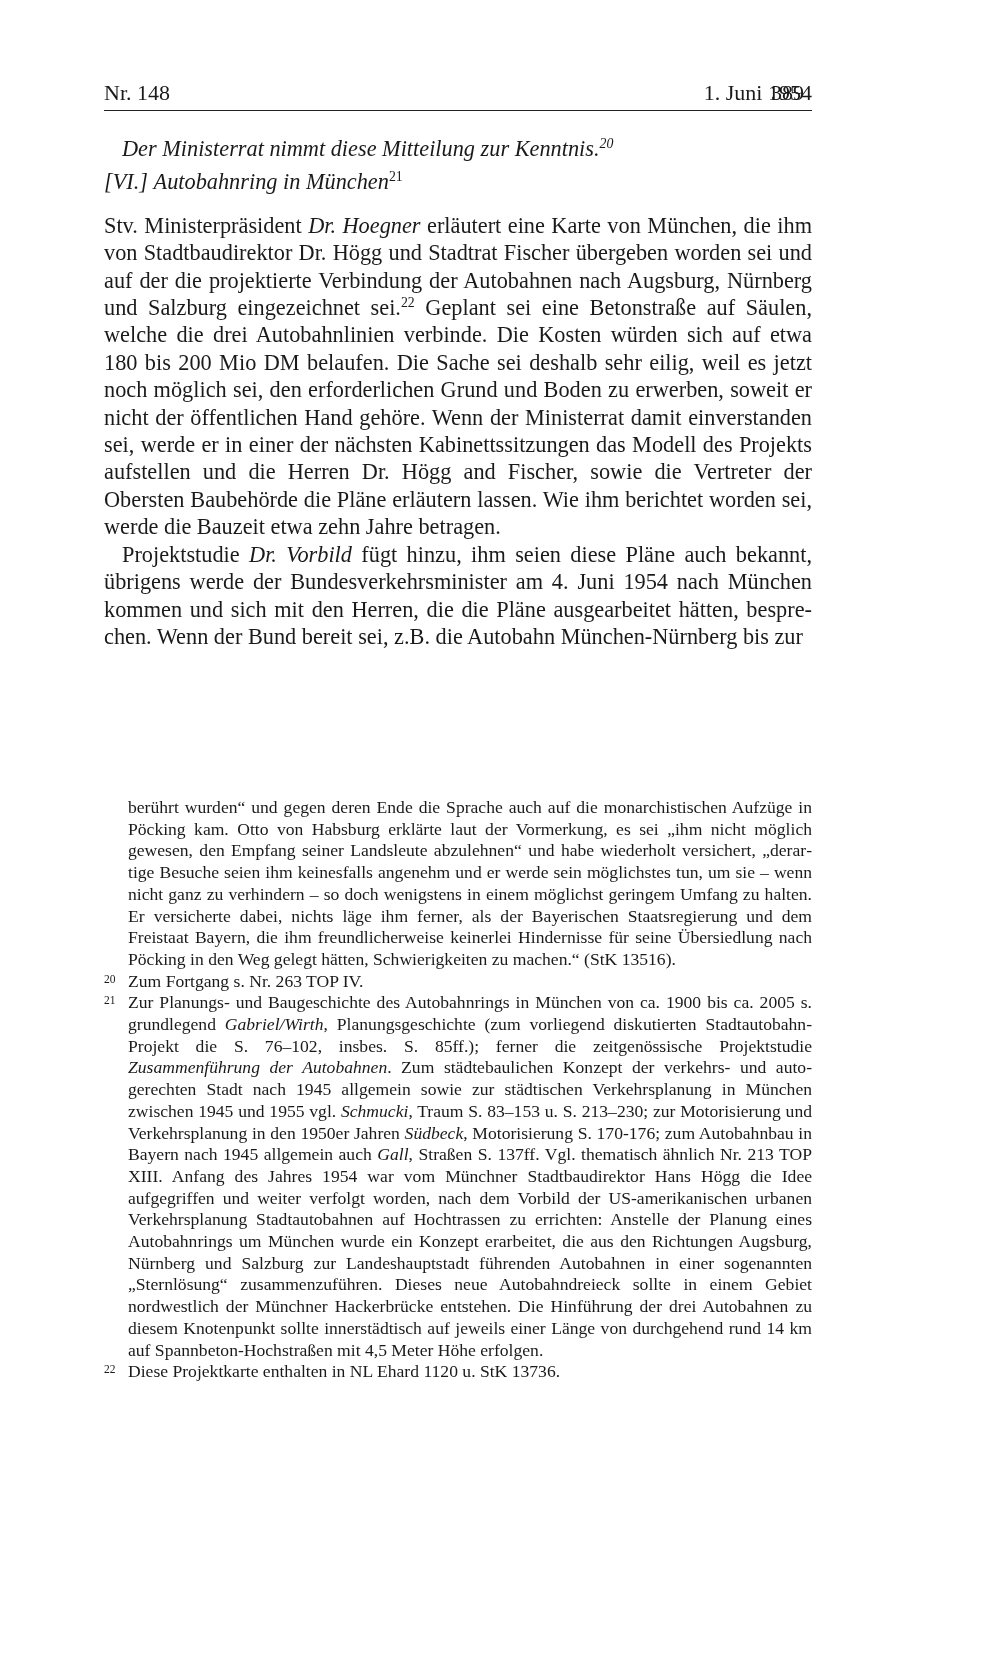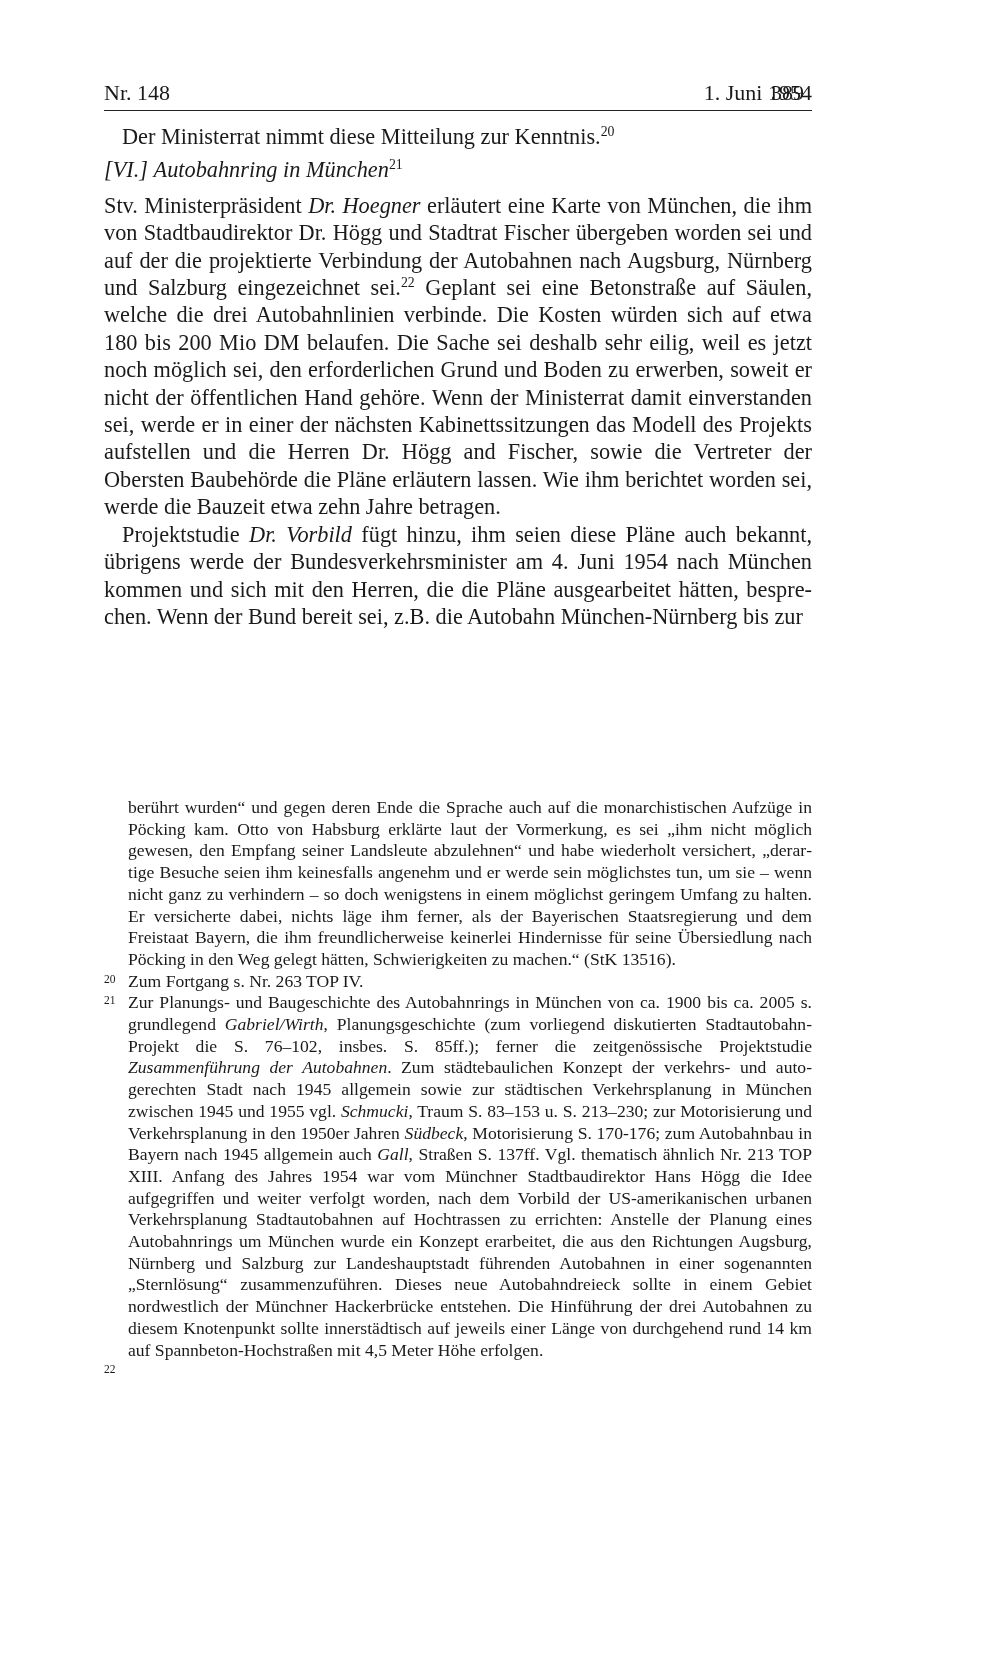--- a/index.html
+++ b/index.html
@@ -4,21 +4,21 @@
 <style>
   html, body { margin: 0; padding: 0; background: #ffffff; }
   body { width: 1000px; height: 1666px; position: relative; overflow: hidden;
          font-family: "Liberation Serif", "DejaVu Serif", serif; color: #1a1a1a; }
   .page { position: absolute; left: 104px; top: 78px; width: 708px; }
   .header { position: relative; height: 32px; border-bottom: 1.5px solid #222; font-size: 22px; line-height: 30px; }
   .header .left { position: absolute; left: 0; top: 0; }
   .header .center { position: absolute; left: 0; right: 0; text-align: right; top: 0; }
   .header .right { position: absolute; right: 8px; top: 0; }
   .body-text { font-size: 22.3px; line-height: 27.4px; text-align: justify; hyphens: manual; }
-  .p-first { margin-top: 12px; text-indent: 18px; }
+  .p-first { margin-top: 24px; text-indent: 18px; font-style: italic; }
   .section-heading { margin-top: 6px; }
   .indent { text-indent: 18px; }
   sup { font-size: 0.62em; vertical-align: 0; position: relative; top: -0.6em; line-height: 0; }
   .notes { position: absolute; left: 104px; top: 797px; width: 708px; font-size: 17.6px; line-height: 21.7px; text-align: justify; }
   .note-cont { padding-left: 24px; }
   .fn { position: relative; padding-left: 24px; }
   .fn-num { position: absolute; left: 0; top: 0; font-size: 11.5px; line-height: 16px; }
   i { font-style: italic; }
 </style>
 </head>
@@ -27,21 +27,21 @@
 <div class="page">
   <div class="header">
     <span class="left">Nr. 148</span>
     <span class="center">1. Juni 1954</span>
     <span class="right">389</span>
   </div>
 
   <div class="body-text">
     <p class="p-first" style="margin-bottom:0"><span>Der Ministerrat nimmt diese Mitteilung zur Kenntnis.</span><sup>20</sup></p>
 
-    <p class="section-heading" style="margin-bottom:8px"><i>[VI.]</i> <i>Autobahnring in München</i><sup>21</sup></p>
+    <p class="section-heading" style="margin-bottom:16px"><i>[VI.]</i> <i>Autobahnring in München</i><sup>21</sup></p>
 
     <p style="margin:0"><span>Stv. Ministerpräsident </span><i>Dr. Hoegner</i><span> erläutert eine Karte von München, die ihm von Stadtbaudirektor Dr. Högg und Stadtrat Fischer übergeben worden sei und auf der die projektierte Verbindung der Autobahnen nach Augsburg, Nürn­berg und Salzburg eingezeichnet sei.</span><sup>22</sup><span> Geplant sei eine Betonstraße auf Säulen, welche die drei Autobahnlinien verbinde. Die Kosten würden sich auf etwa 180 bis 200 Mio DM belaufen. Die Sache sei deshalb sehr eilig, weil es jetzt noch möglich sei, den erforderlichen Grund und Boden zu erwerben, soweit er nicht der öffentlichen Hand gehöre. Wenn der Ministerrat damit einver­standen sei, werde er in einer der nächsten Kabinettssitzungen das Modell des Projekts aufstellen und die Herren Dr. Högg and Fischer, sowie die Vertreter der Obersten Baubehörde die Pläne erläutern lassen. Wie ihm berichtet worden sei, werde die Bauzeit etwa zehn Jahre betragen.</span></p>
 
     <p class="indent" style="margin:0"><span>Projektstudie </span><i>Dr. Vorbild</i><span> fügt hinzu, ihm seien diese Pläne auch bekannt, übrigens werde der Bundesverkehrsminister am 4. Juni 1954 nach München kommen und sich mit den Herren, die die Pläne ausgearbeitet hätten, bespre­chen. Wenn der Bund bereit sei, z.B. die Autobahn München-Nürnberg bis zur</span></p>
   </div>
 </div>
 
 <div class="notes">
   <div class="note-cont">berührt wurden“ und gegen deren Ende die Sprache auch auf die monarchistischen Aufzüge in Pöcking kam. Otto von Habsburg erklärte laut der Vormerkung, es sei „ihm nicht möglich gewesen, den Empfang seiner Landsleute abzulehnen“ und habe wiederholt versichert, „derar­tige Besuche seien ihm keinesfalls angenehm und er werde sein möglichstes tun, um sie – wenn nicht ganz zu verhindern – so doch wenigstens in einem möglichst geringem Umfang zu halten. Er versicherte dabei, nichts läge ihm ferner, als der Bayerischen Staatsregierung und dem Freistaat Bayern, die ihm freundlicherweise keinerlei Hindernisse für seine Übersiedlung nach Pöcking in den Weg gelegt hätten, Schwierigkeiten zu machen.“ (StK 13516).</div>
 
@@ -50,14 +50,15 @@
     <span>Zum Fortgang s. Nr. 263 TOP IV.</span>
   </div>
 
   <div class="fn">
     <span class="fn-num">21</span>
     <span>Zur Planungs- und Baugeschichte des Autobahnrings in München von ca. 1900 bis ca. 2005 s. grundlegend </span><i>Gabriel/Wirth</i><span>, Planungsgeschichte (zum vorliegend diskutierten Stadt­autobahn-Projekt die S. 76–102, insbes. S. 85ff.); ferner die zeitgenössische Projektstudie </span><i>Zusammenführung der Autobahnen</i><span>. Zum städtebaulichen Konzept der verkehrs- und auto­gerechten Stadt nach 1945 allgemein sowie zur städtischen Verkehrsplanung in München zwischen 1945 und 1955 vgl. </span><i>Schmucki</i><span>, Traum S. 83–153 u. S. 213–230; zur Motorisierung und Verkehrsplanung in den 1950er Jahren </span><i>Südbeck</i><span>, Motorisierung S. 170-176; zum Auto­bahnbau in Bayern nach 1945 allgemein auch </span><i>Gall</i><span>, Straßen S. 137ff. Vgl. thematisch ähnlich Nr. 213 TOP XIII. Anfang des Jahres 1954 war vom Münchner Stadtbaudirektor Hans Högg die Idee aufgegriffen und weiter verfolgt worden, nach dem Vorbild der US-amerika­nischen urbanen Verkehrsplanung Stadtautobahnen auf Hochtrassen zu errichten: Anstelle der Planung eines Autobahnrings um München wurde ein Konzept erarbeitet, die aus den Richtungen Augsburg, Nürnberg und Salzburg zur Landeshauptstadt führenden Autobahnen in einer sogenannten „Sternlösung“ zusammenzuführen. Dieses neue Autobahndreieck sollte in einem Gebiet nordwestlich der Münchner Hackerbrücke entstehen. Die Hinführung der drei Autobahnen zu diesem Knotenpunkt sollte innerstädtisch auf jeweils einer Länge von durchgehend rund 14 km auf Spannbeton-Hochstraßen mit 4,5 Meter Höhe erfolgen.</span>
   </div>
 
   <div class="fn">
     <span class="fn-num">22</span>
+    <span>Diese Projektkarte enthalten in NL Ehard 1120 u. StK 13736.</span>
   </div>
 </div>
 
 </body></html>

